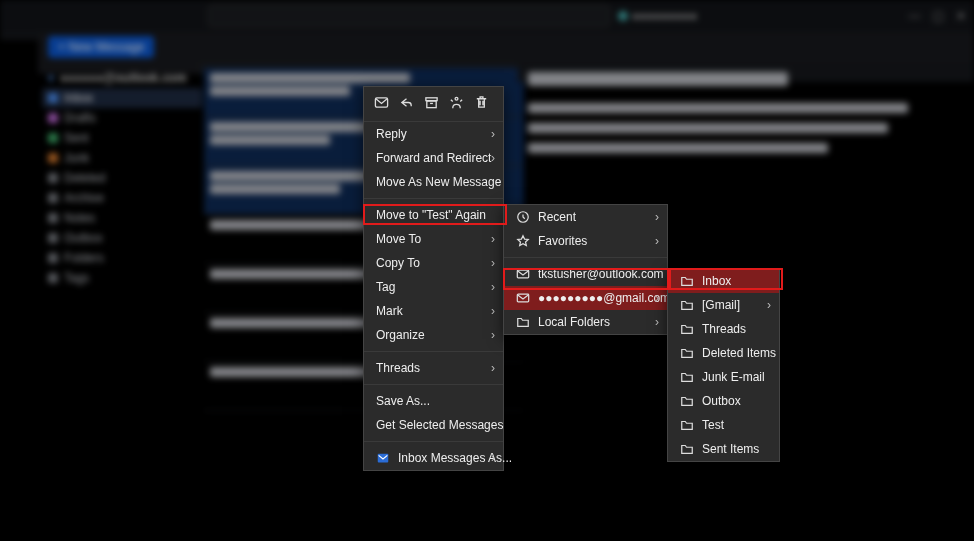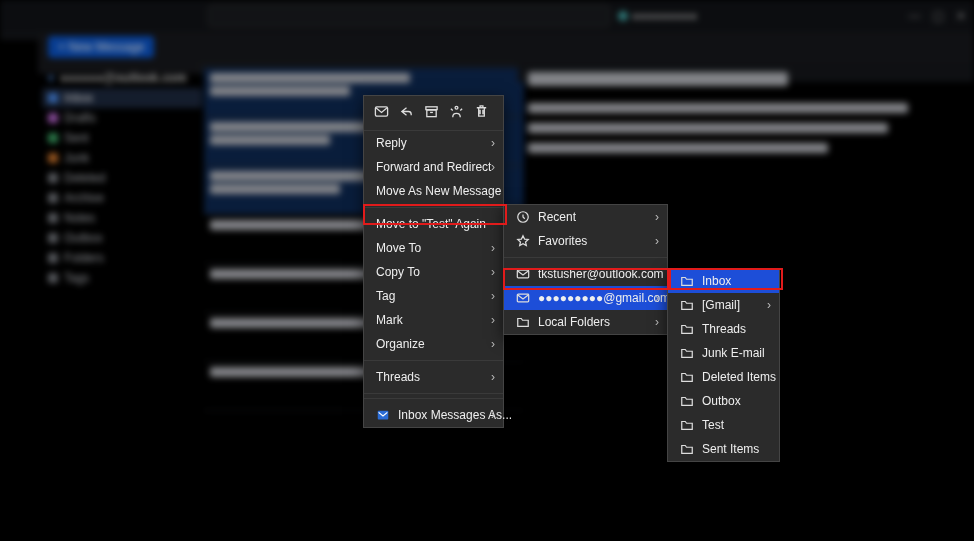--- a/index.html
+++ b/index.html
@@ -23,21 +23,21 @@
   .blurred{filter:blur(3px);opacity:0.7;pointer-events:none;}
   
   .cm{position:absolute;background:#2b2b2b;border:1px solid #444;box-shadow:0 4px 14px rgba(0,0,0,0.6);font-size:12px;color:#eee;}
   .cm-icons{display:flex;gap:10px;padding:8px 10px;border-bottom:1px solid #3a3a3a;}
   .cm-icons svg{width:15px;height:15px;stroke:#ddd;fill:none;stroke-width:1.4;}
   .cm-item{position:relative;display:flex;align-items:center;gap:8px;padding:5px 26px 5px 12px;cursor:default;white-space:nowrap;}
   .cm-item .chev{position:absolute;right:8px;color:#bbb;}
   .cm-sep{height:1px;background:#3a3a3a;margin:4px 0;}
   .cm-item .ic{width:14px;height:14px;display:inline-flex;align-items:center;justify-content:center;}
   .cm-item .ic svg{width:14px;height:14px;stroke:#ddd;fill:none;stroke-width:1.4;}
-  .cm-item.hover{background:#1d4ed8;}
+  .cm-item.hover{background:#7f1d1d;}
   .anno{position:absolute;border:2px solid #e11b1b;pointer-events:none;}
   .blurred-text{display:inline-block;width:80px;height:10px;background:#bcbec4;border-radius:2px;filter:blur(1px);}
 </style>
 </head>
 <body>
 
 <div class="blurred">
   <div class="titlebar">
     <div class="searchbox"></div>
     <div class="account-pill">
@@ -116,21 +116,21 @@
     <div class="msg-item"><span class="blurred-text" style="width:185px"></span></div>
   </div>
   <div class="reading">
     <div style="height:16px"><span class="blurred-text" style="width:260px;height:14px"></span></div>
     <div style="margin-top:14px"><span class="blurred-text" style="width:380px"></span></div>
     <div style="margin-top:6px"><span class="blurred-text" style="width:360px"></span></div>
     <div style="margin-top:6px"><span class="blurred-text" style="width:300px"></span></div>
   </div>
 </div>
 
-<div class="cm" id="cm-main" style="left:363px;top:95px;width:139px">
+<div class="cm" id="cm-main" style="left:363px;top:86px;width:139px">
   <div class="cm-icons">
     <span><svg viewBox="0 0 16 16">
           <rect x="1.5" y="3" width="13" height="10" rx="1.5"></rect>
           <path d="M2 4l6 5 6-5"></path>
         </svg></span>
     <span><svg viewBox="0 0 16 16">
           <path d="M8 4L3 8l5 4M3 8h7a3 3 0 0 1 3 3v1"></path>
         </svg></span>
     <span><svg viewBox="0 0 16 16">
           <rect x="2" y="3" width="12" height="3"></rect>
@@ -180,20 +180,26 @@
     <div class="cm-item">
       <span>Organize</span>
       <span class="chev">›</span>
     </div>
     <div class="cm-sep"></div>
     <div class="cm-item">
       <span>Threads</span>
       <span class="chev">›</span>
     </div>
     <div class="cm-sep"></div>
+    <div class="cm-item">
+      <span>Save As...</span>
+    </div>
+    <div class="cm-item">
+      <span>Get Selected Messages</span>
+    </div>
     <div class="cm-sep"></div>
     <div class="cm-item">
       <span class="ic">
         <svg viewBox="0 0 16 16">
           <rect x="2" y="3" width="12" height="10" rx="1" fill="#2a6cd6" stroke="none"></rect>
           <path d="M3 5l5 4 5-4" stroke="#fff"></path>
         </svg>
       </span>
       <span>Inbox Messages As...</span>
       <span class="chev">›</span>
@@ -275,29 +281,29 @@
         </svg>
       </span>
       <span>Threads</span>
     </div>
     <div class="cm-item">
       <span class="ic">
         <svg viewBox="0 0 16 16">
           <path d="M2 4h4l1.5 2H14v7H2z"></path>
         </svg>
       </span>
+      <span>Deleted Items</span>
+    </div>
+    <div class="cm-item">
+      <span class="ic">
+        <svg viewBox="0 0 16 16">
+          <path d="M2 4h4l1.5 2H14v7H2z"></path>
+        </svg>
+      </span>
       <span>Junk E-mail</span>
-    </div>
-    <div class="cm-item">
-      <span class="ic">
-        <svg viewBox="0 0 16 16">
-          <path d="M2 4h4l1.5 2H14v7H2z"></path>
-        </svg>
-      </span>
-      <span>Deleted Items</span>
     </div>
     <div class="cm-item">
       <span class="ic">
         <svg viewBox="0 0 16 16">
           <path d="M2 4h4l1.5 2H14v7H2z"></path>
         </svg>
       </span>
       <span>Outbox</span>
     </div>
     <div class="cm-item">

